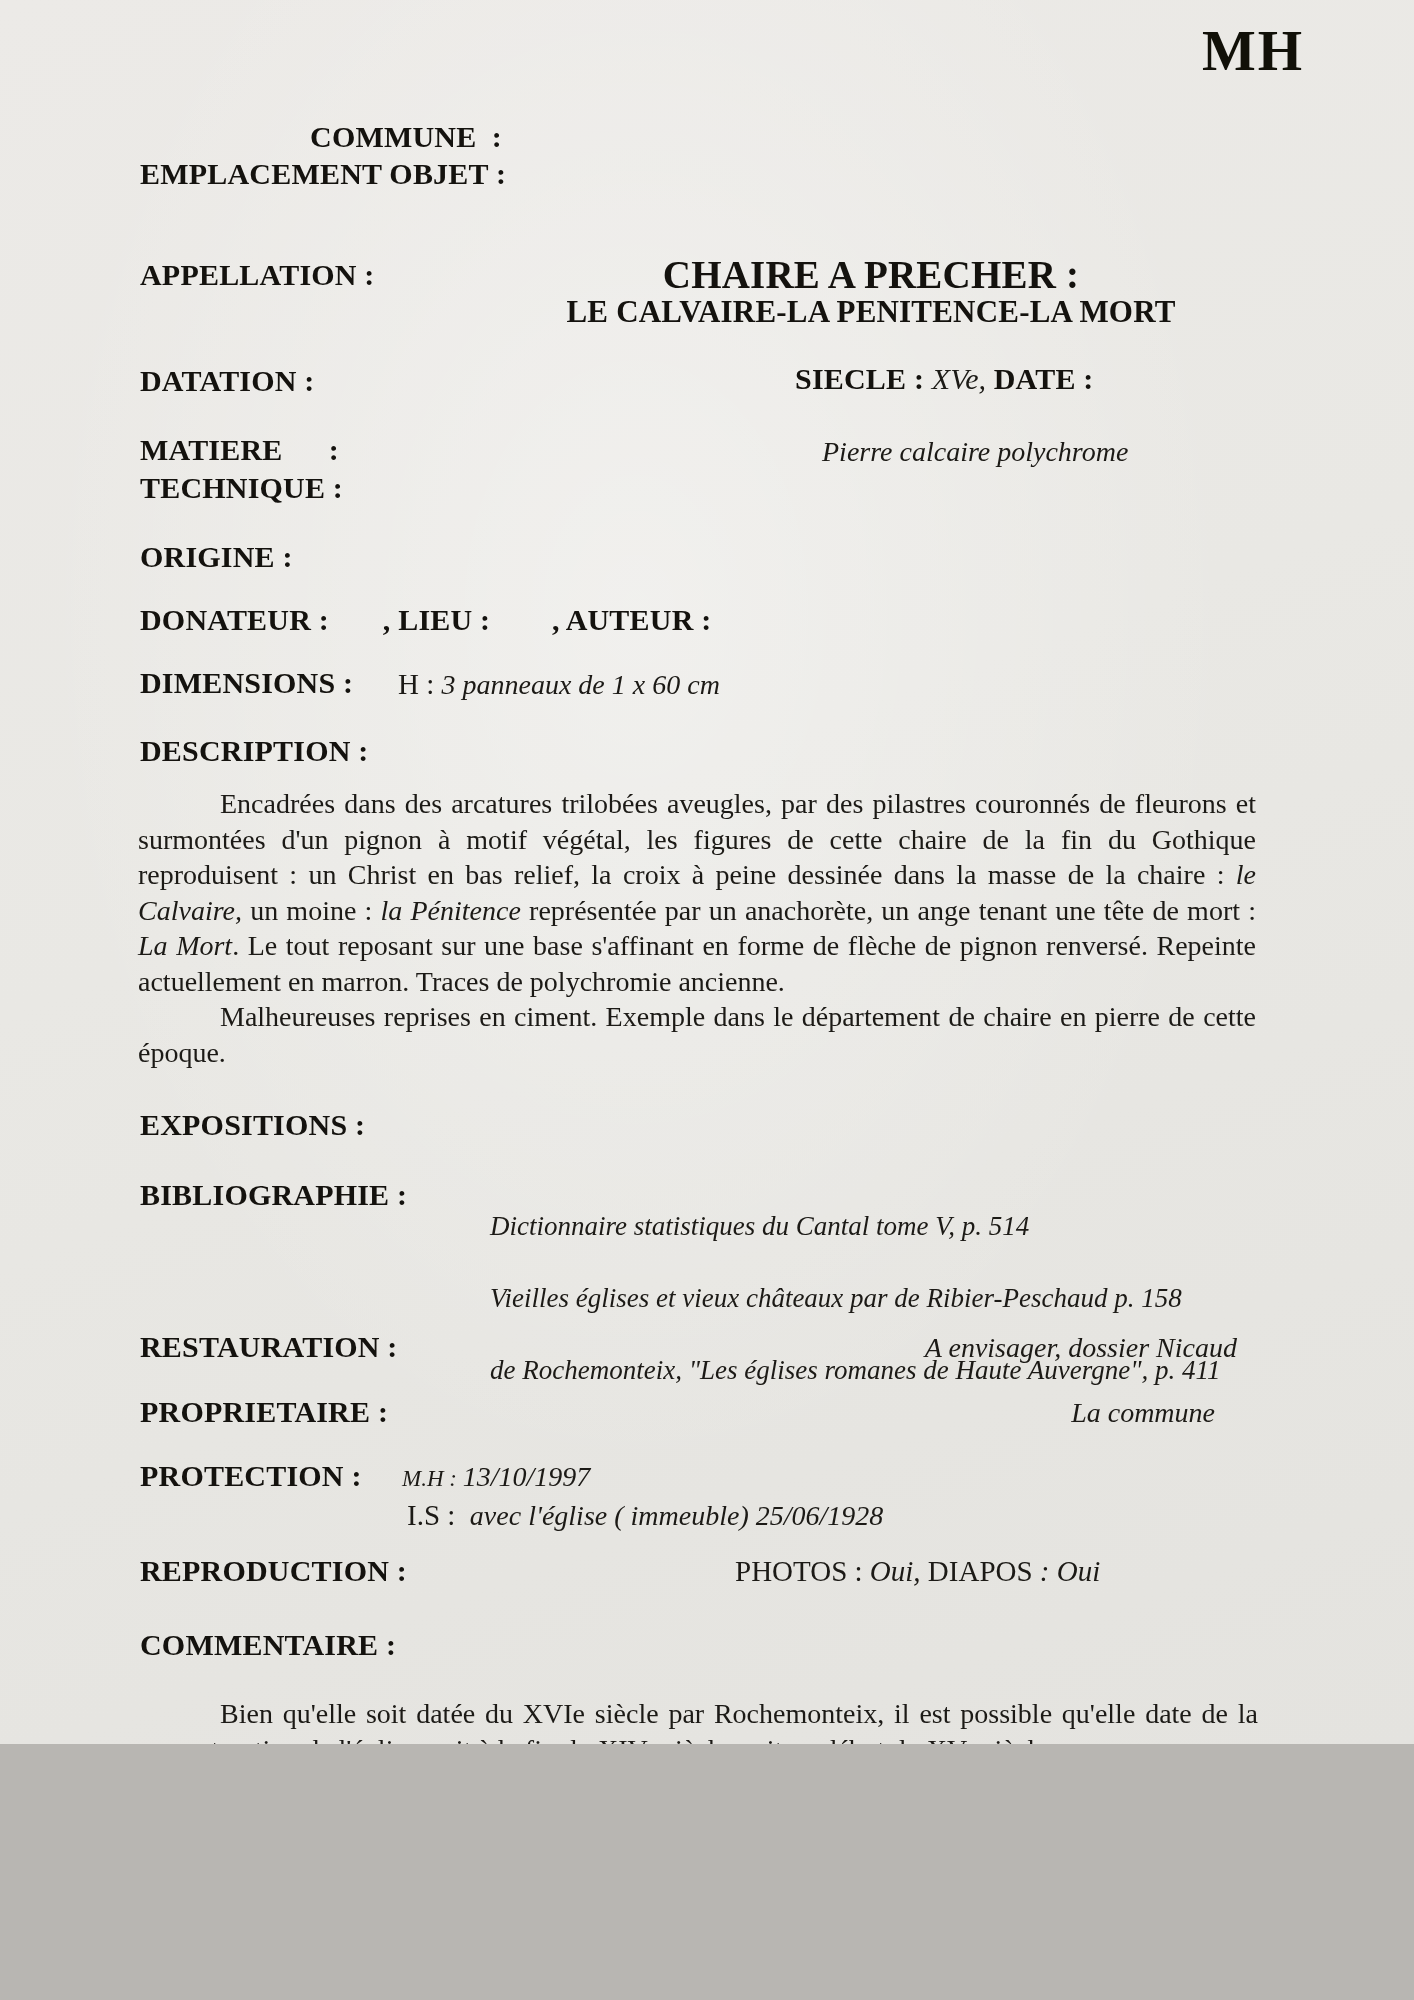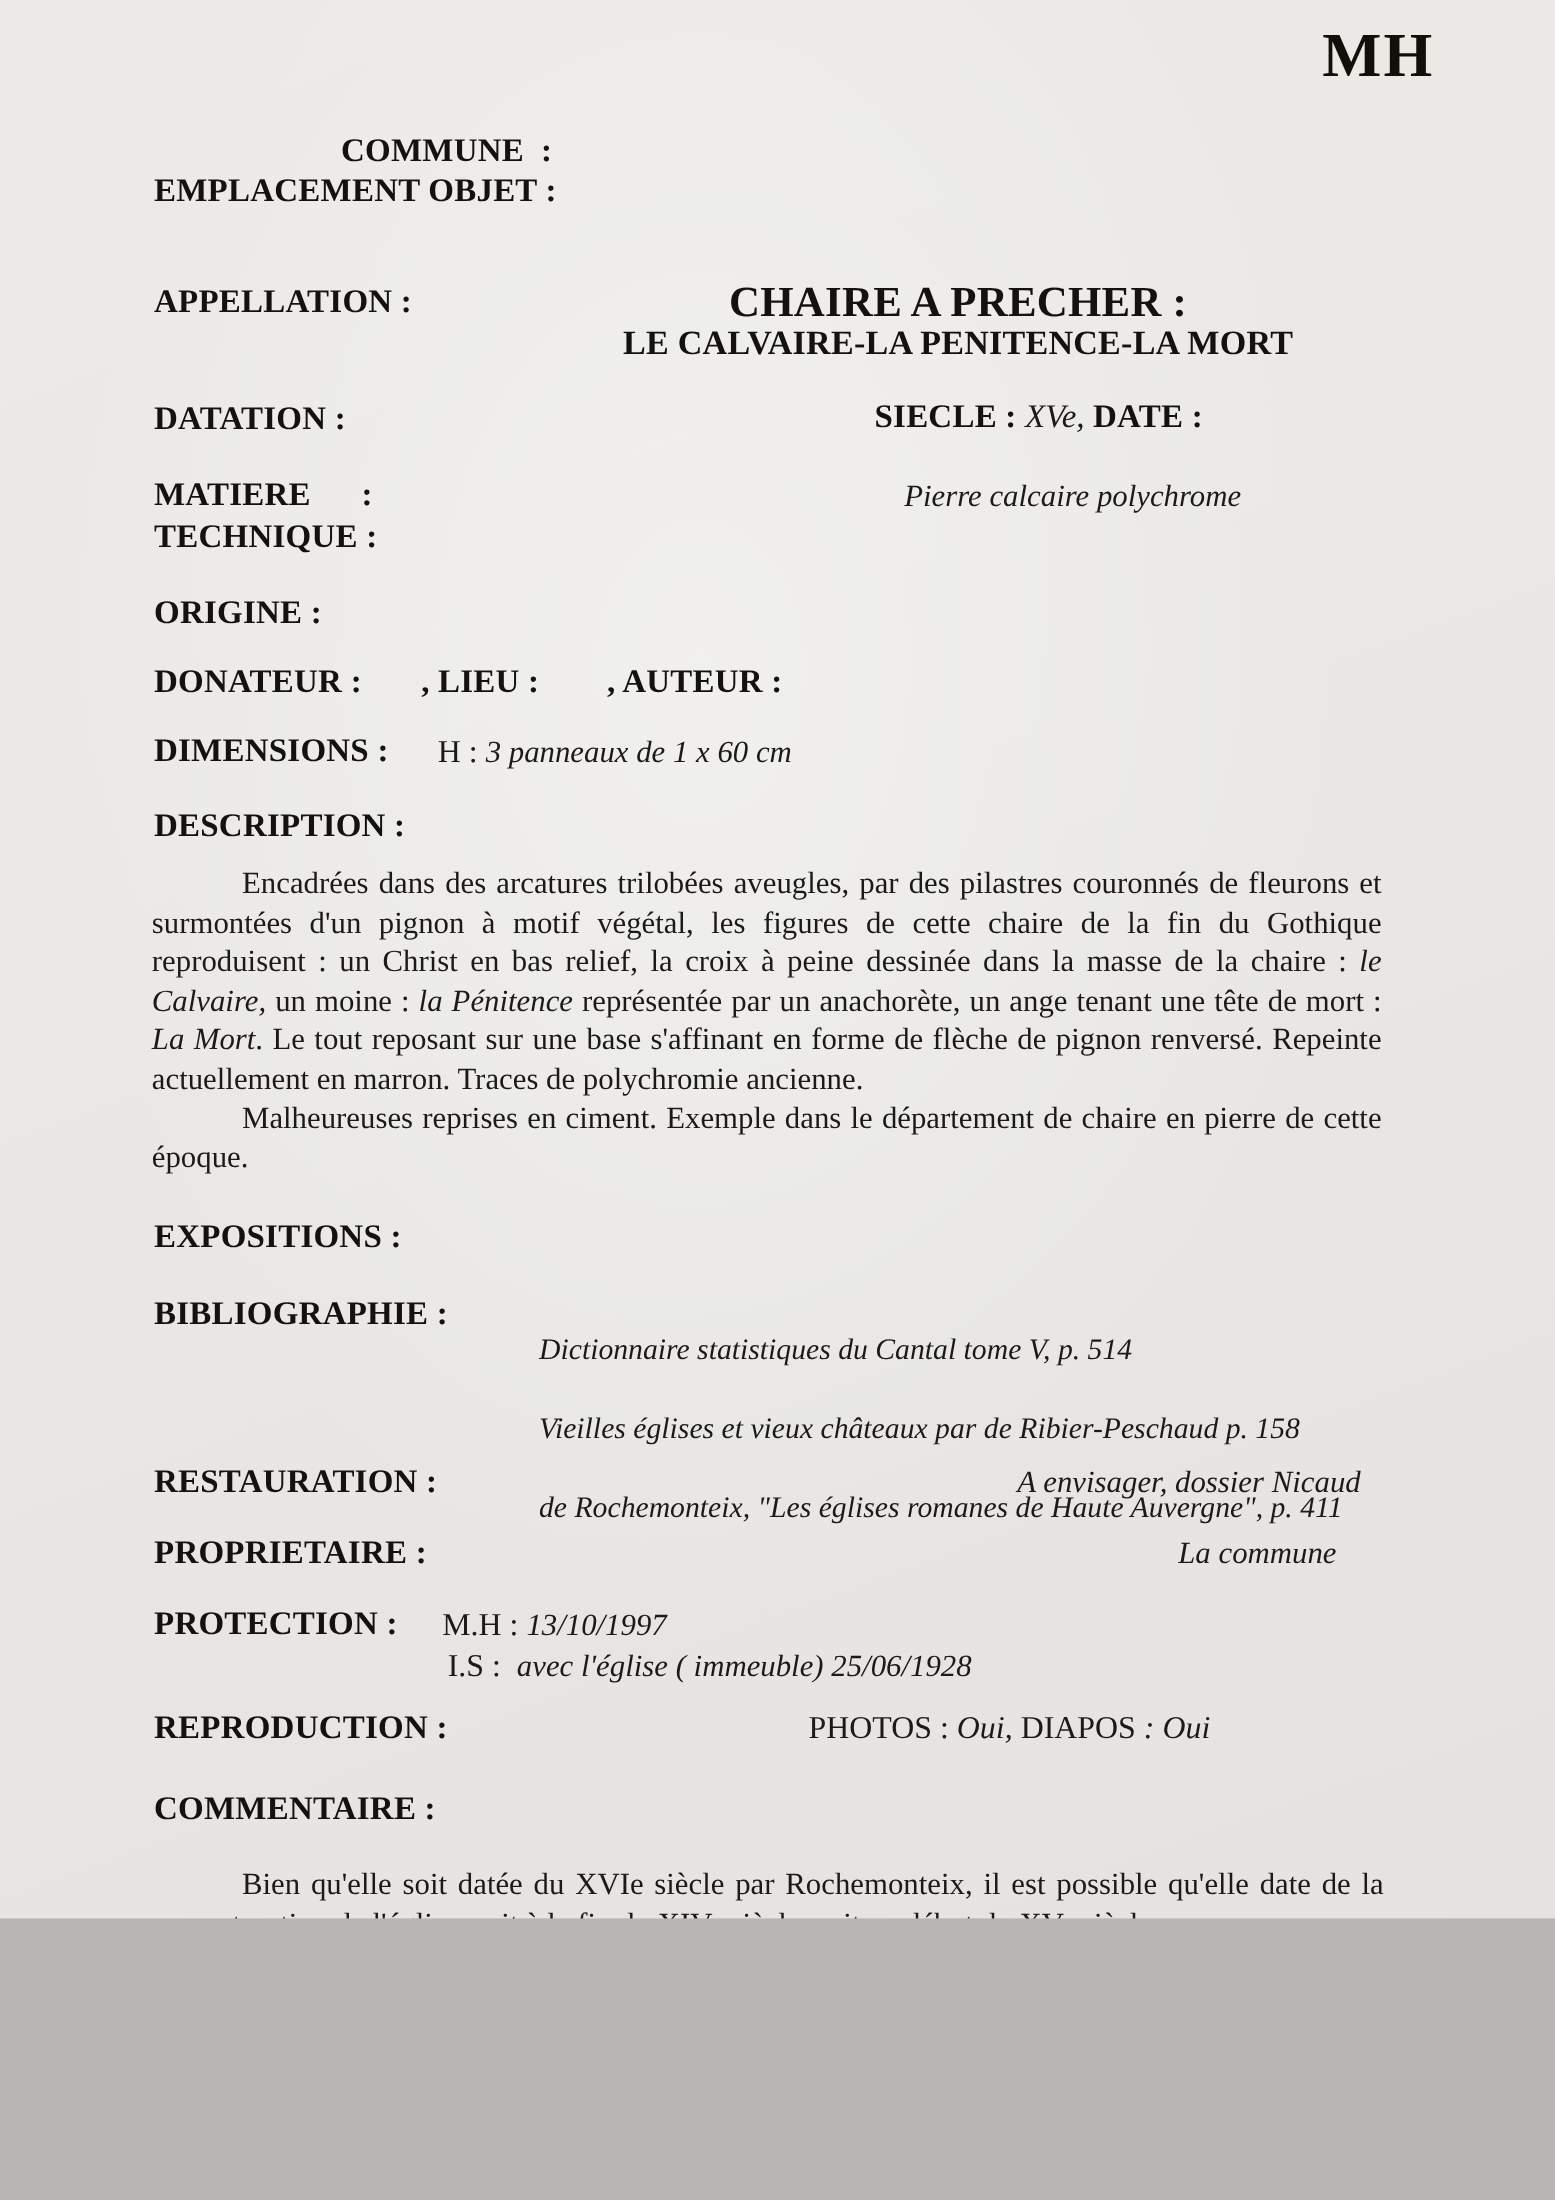--- a/index.html
+++ b/index.html
@@ -101,21 +101,21 @@
   </div>
 
   <div class="abs label" style="left:140px; top:1330px;">RESTAURATION :</div>
   <div class="abs serif it right-head" style="left:837px; top:1332px; width:400px;">A envisager, dossier Nicaud</div>
 
   <div class="abs label" style="left:140px; top:1395px;">PROPRIETAIRE :</div>
   <div class="abs serif it right-head" style="left:815px; top:1397px; width:400px;">La commune</div>
 
   <div class="abs label" style="left:140px; top:1459px;">PROTECTION :</div>
   <div class="abs" style="left:402px; top:1461px;">
-    <span class="serif" style="font-size:29px;">M.H : </span><span class="serif it">13/10/1997</span>
+    <span class="serif" style="font-size:23px;font-style:italic;">M.H : </span><span class="serif it">13/10/1997</span>
   </div>
   <div class="abs" style="left:407px; top:1499px;">
     <span class="serif" style="font-size:29px; white-space:pre;">I.S :  </span><span class="serif it">avec l'église ( immeuble) 25/06/1928</span>
   </div>
 
   <div class="abs label" style="left:140px; top:1554px;">REPRODUCTION :</div>
   <div class="abs" style="left:735px; top:1555px;">
     <span class="serif" style="font-size:29px;">PHOTOS : </span><span class="serif it" style="font-size:29px;">Oui,</span><span class="serif" style="font-size:29px; white-space:pre;"> DIAPOS </span><span class="serif it" style="font-size:29px;">: Oui</span>
   </div>
 

